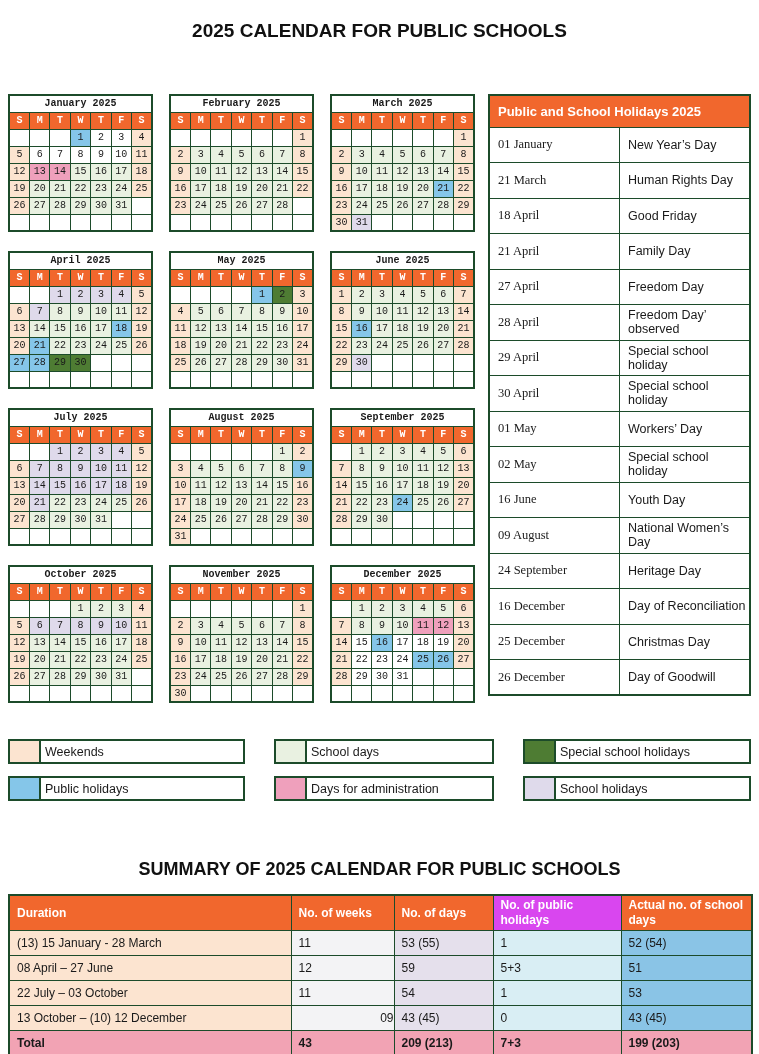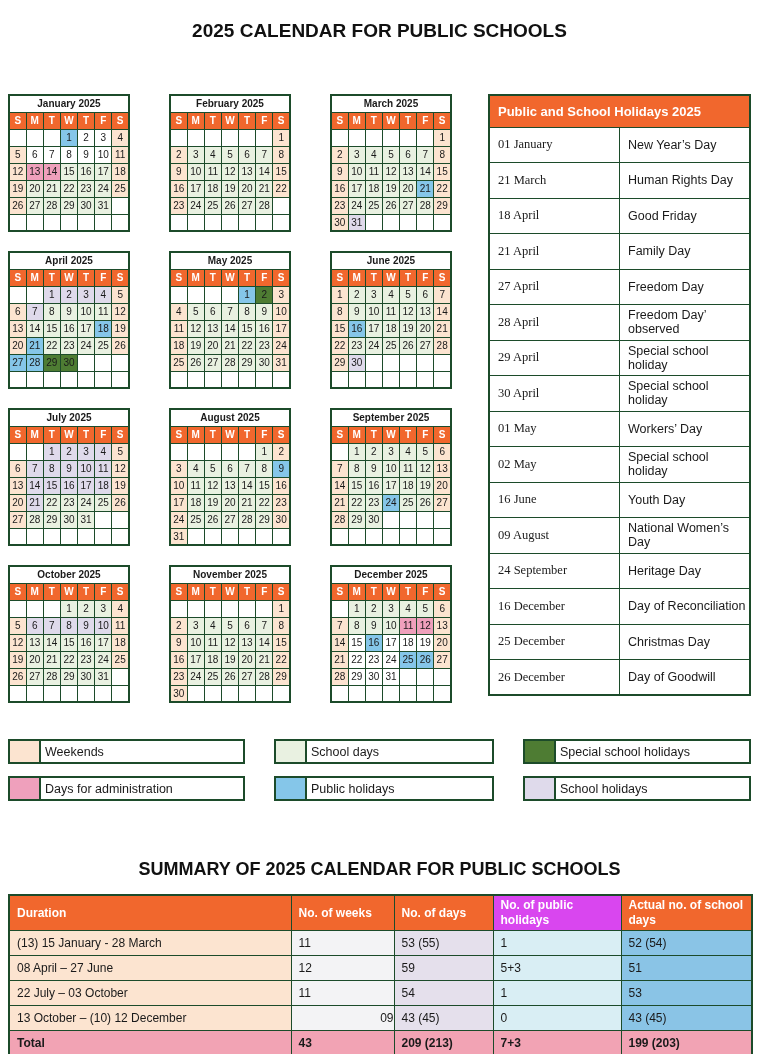--- a/index.html
+++ b/index.html
@@ -18,21 +18,21 @@
   .main { display: flex; margin-top: 52px; gap: 13px; }
 
   
   .cal-grid {
     display: grid;
     grid-template-columns: repeat(3, 145px);
     column-gap: 16px; row-gap: 19px;
   }
   table.month {
     border-collapse: collapse; table-layout: fixed;
-    width: 122px; border: 2px solid var(--bd);
+    width: 145px; border: 2px solid var(--bd); font-family: Liberation Mono, monospace;
   }
   table.month td {
     border: 1px solid var(--bd); padding: 0;
     text-align: center; font-size: 10px; height: 17px; background: #fff;
   }
   td.m-title { font-weight: bold; font-size: 11px; height: 16px; }
   td.m-dh { color: #fff; font-weight: bold; font-size: 10px; height: 15px; }
 
   
   table.holidays {
@@ -1013,26 +1013,26 @@
       </div>
       <div class="leg-item">
         <span class="leg-swatch" style="background: rgb(233, 241, 225);"></span>
         <span class="leg-label">School days</span>
       </div>
       <div class="leg-item">
         <span class="leg-swatch" style="background: rgb(78, 124, 51);"></span>
         <span class="leg-label">Special school holidays</span>
       </div>
       <div class="leg-item">
+        <span class="leg-swatch" style="background: rgb(133, 198, 233);"></span>
+        <span class="leg-label">Public holidays</span>
+      </div>
+      <div class="leg-item">
         <span class="leg-swatch" style="background: rgb(239, 160, 188);"></span>
         <span class="leg-label">Days for administration</span>
-      </div>
-      <div class="leg-item">
-        <span class="leg-swatch" style="background: rgb(133, 198, 233);"></span>
-        <span class="leg-label">Public holidays</span>
       </div>
       <div class="leg-item">
         <span class="leg-swatch" style="background: rgb(223, 218, 235);"></span>
         <span class="leg-label">School holidays</span>
       </div>
     </div>
 
   <h2 class="summary-title">SUMMARY OF 2025 CALENDAR FOR PUBLIC SCHOOLS</h2>
 
   <table class="summary">

